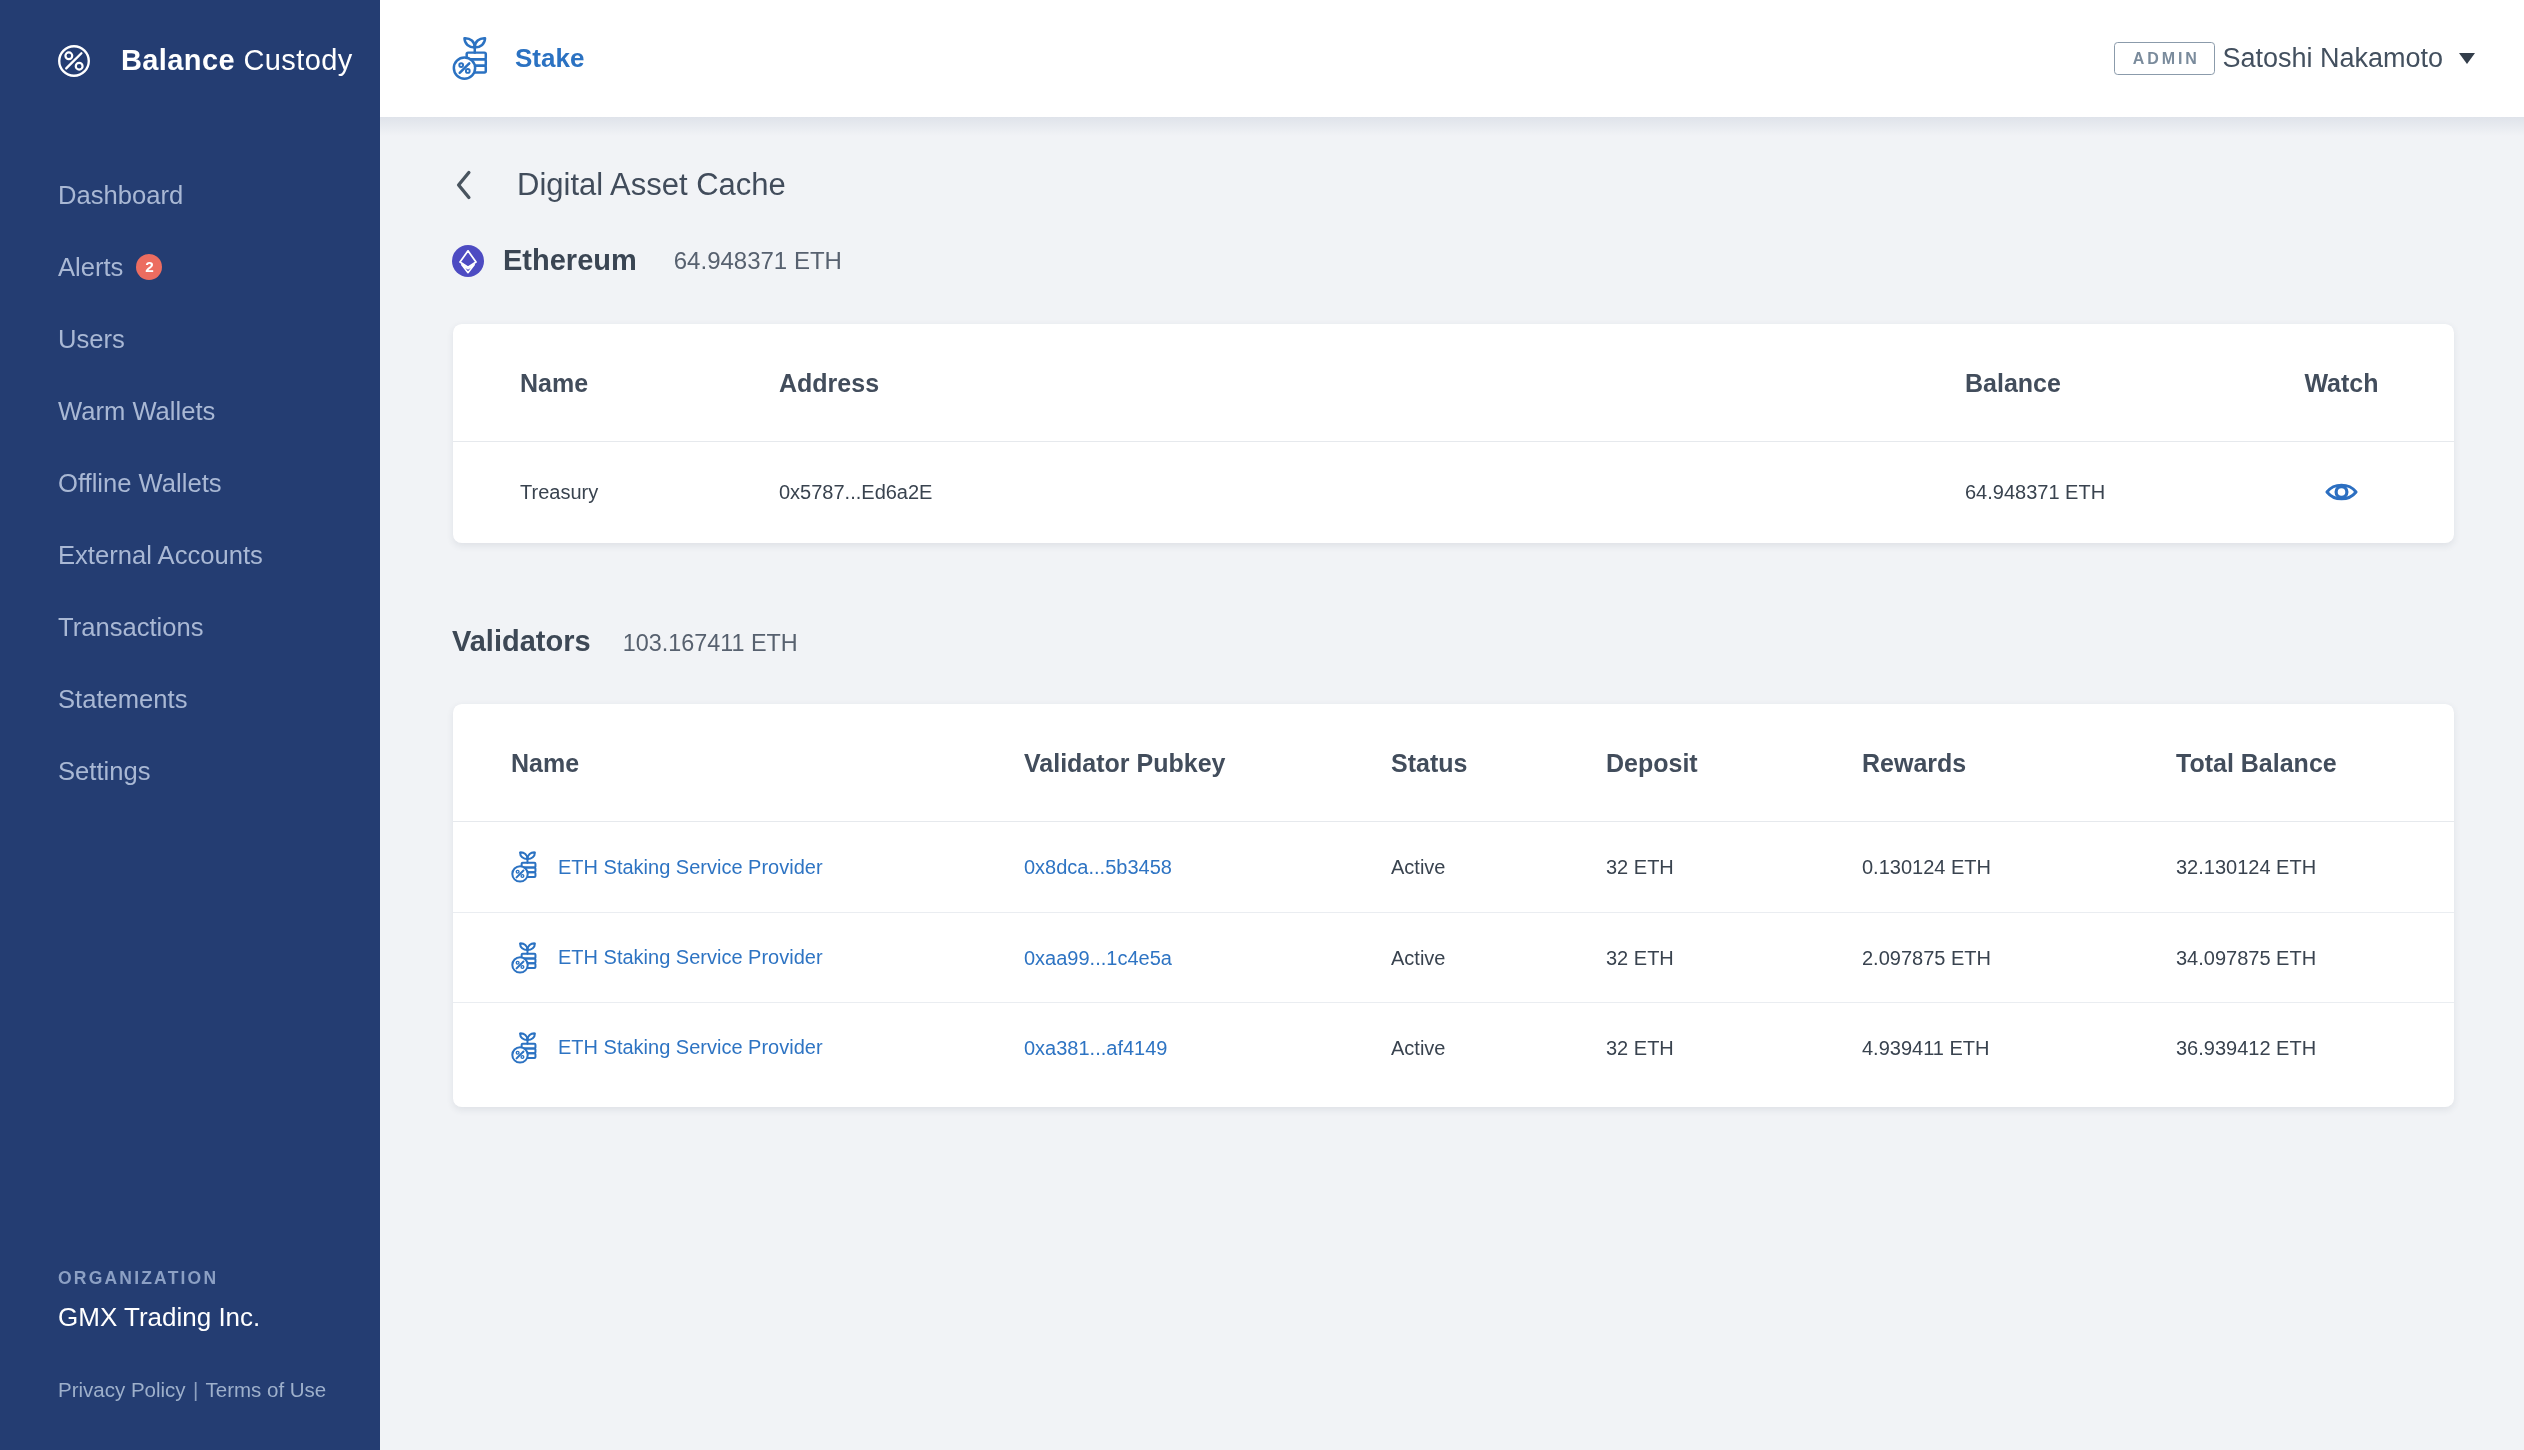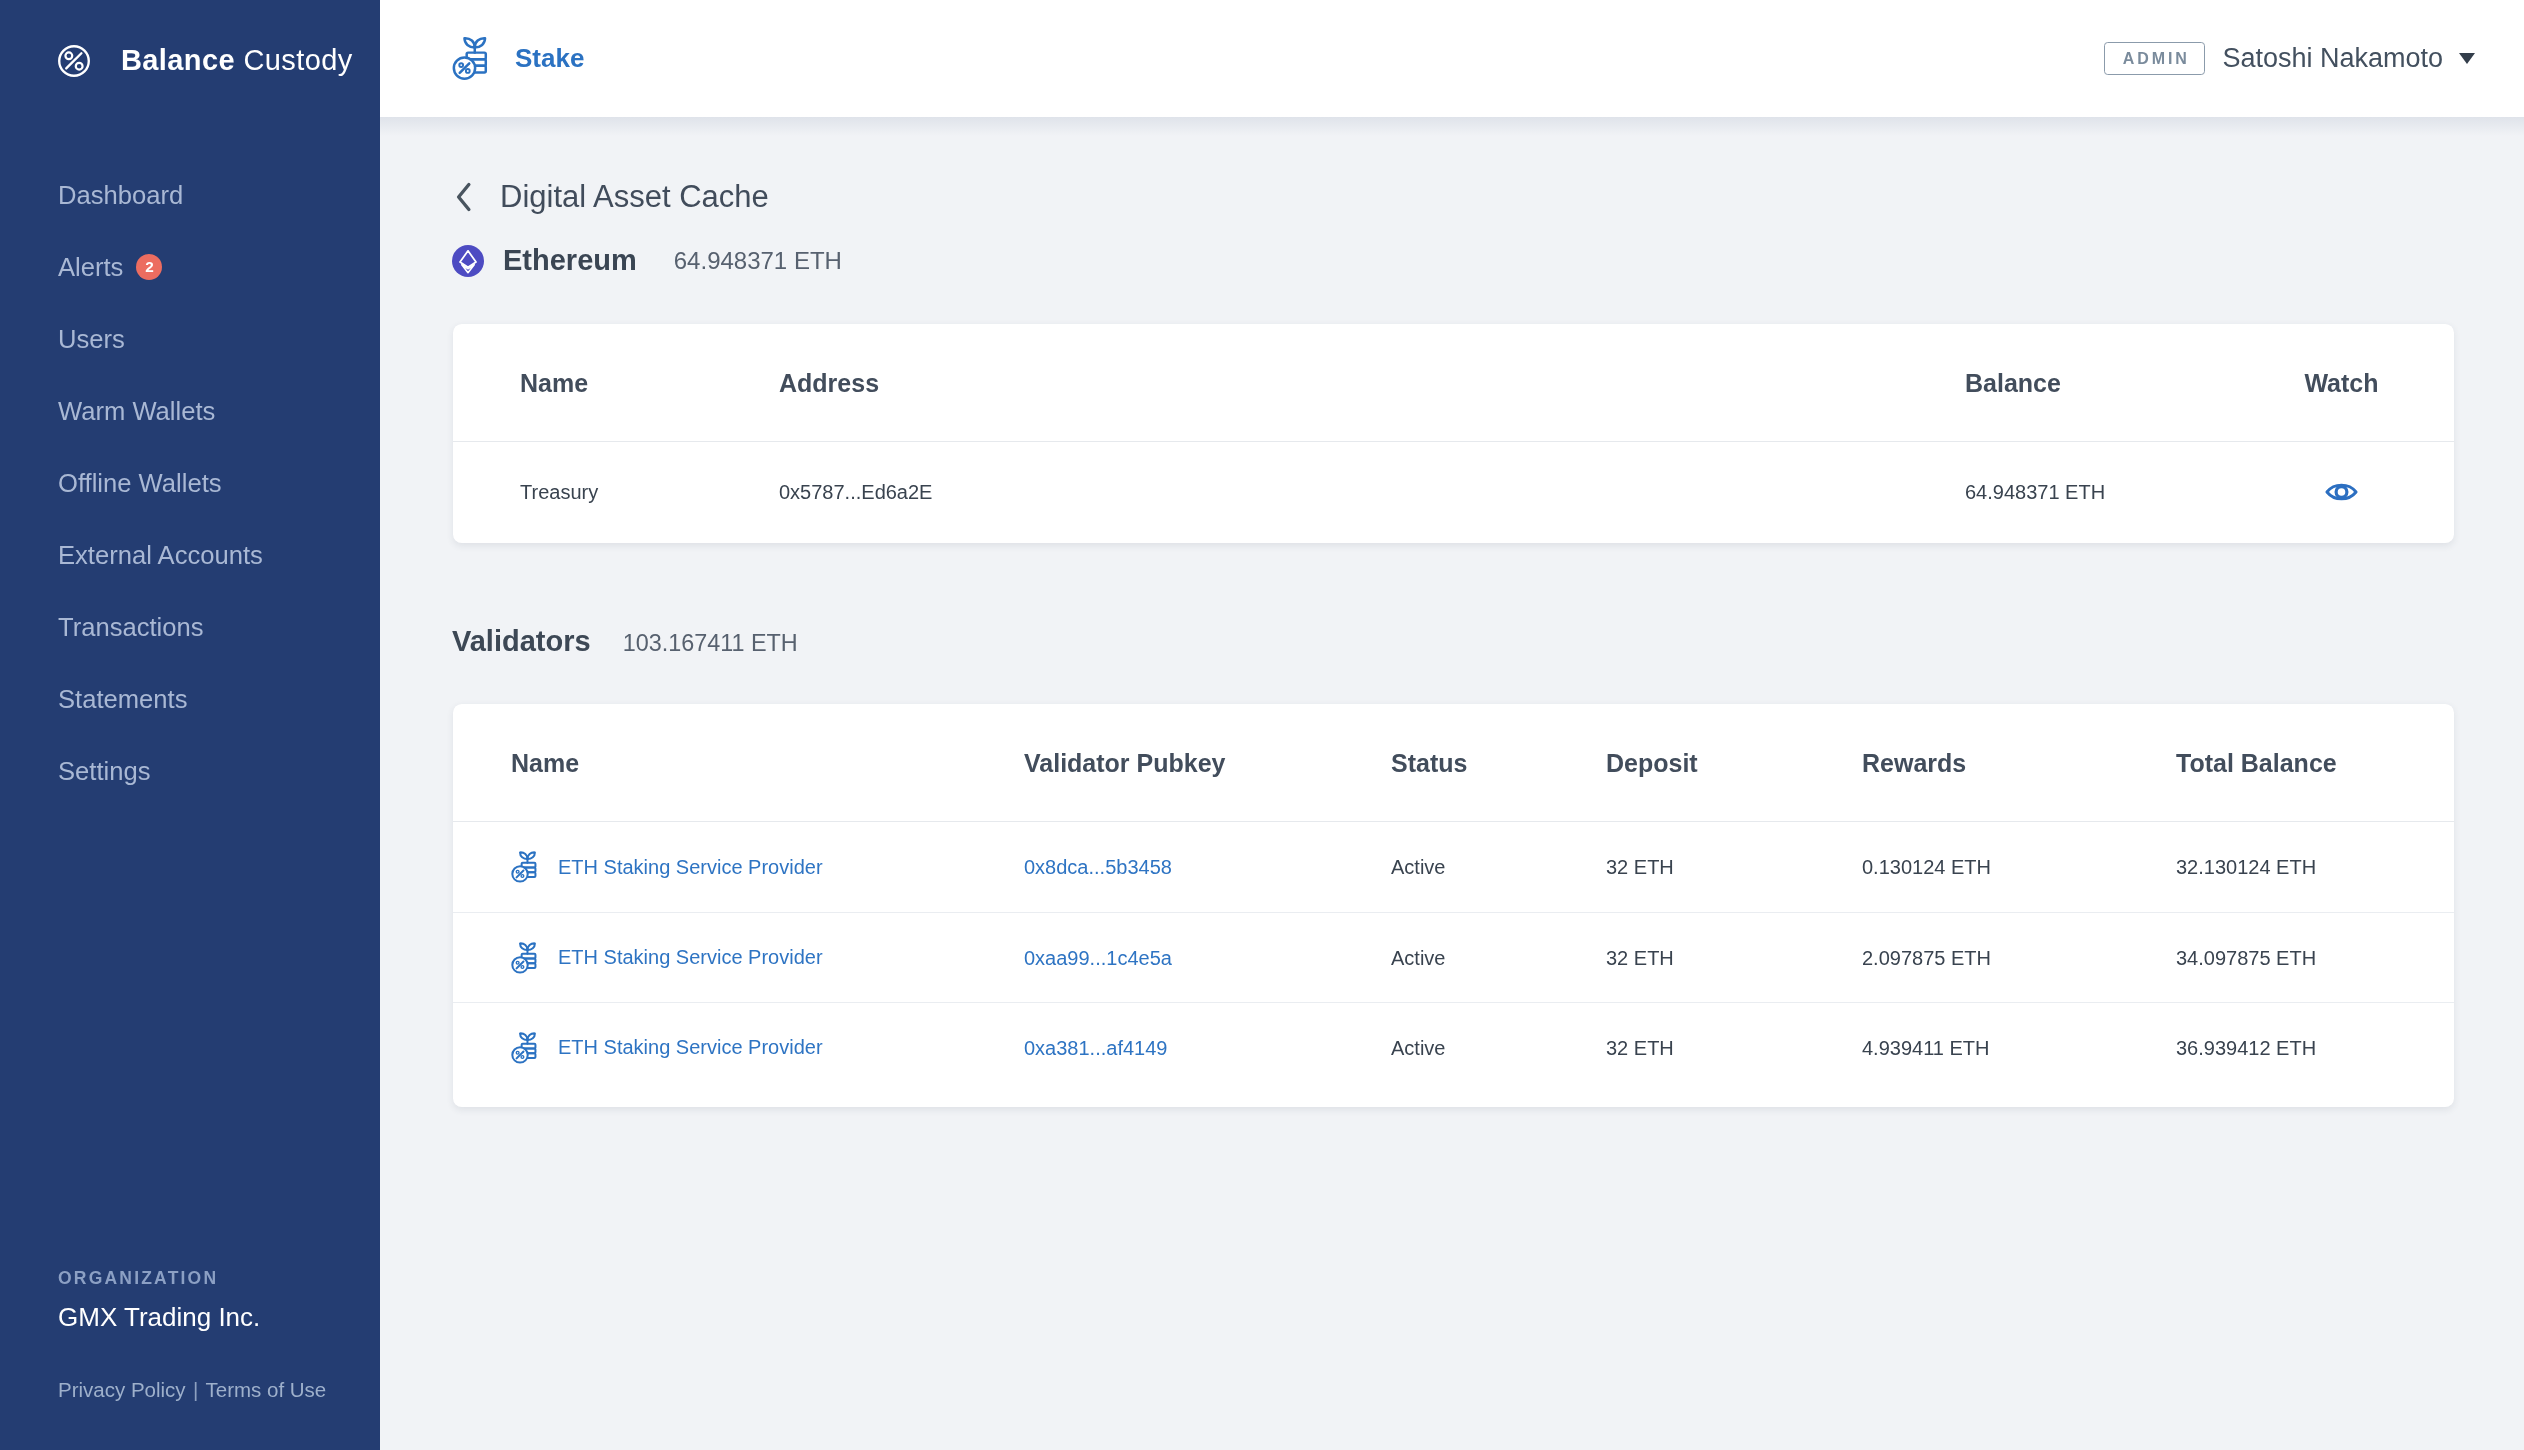--- a/index.html
+++ b/index.html
@@ -24,36 +24,36 @@
   .side-foot { position:absolute; left:58px; top:1378px; font-size:20.5px; color:#9EB0CB; }
   .side-foot a { color:#9EB0CB; text-decoration:none; }
   .side-foot .sep { margin:0 7.3px; color:#8DA0C0; }
 
   
   .topbar { position:absolute; left:380px; top:0; width:2145px; height:117px;
             background:#FFFFFF; display:flex; align-items:center;
             padding:0 50px 0 72px; }
   .stake-btn { display:flex; align-items:center; gap:16px; cursor:pointer;
                color:#2B72C2; font-size:26px; font-weight:600; }
-  .topbar-right { margin-left:auto; display:flex; align-items:center; gap:17px; }
+  .topbar-right { margin-left:auto; display:flex; align-items:center; gap:7px; }
   .admin-badge { border:1.5px solid #8B9BAB; border-radius:3.7px; color:#7A8B9C;
                  font-size:16px; font-weight:600; letter-spacing:2.9px;
                  padding:6.6px 14.6px 5.8px 17.5px; }
   .user-menu { display:flex; align-items:center; gap:16px; cursor:pointer; }
   .user-name { font-size:27px; color:#43505F; }
   .caret-down { width:0; height:0; border-left:8.8px solid transparent;
                 border-right:8.8px solid transparent; border-top:11px solid #333E4B; }
 
   
   .main { position:absolute; left:380px; top:117px; width:2145px; height:1334px;
           background:#F1F3F6; }
   .main::before { content:''; position:absolute; left:0; top:0; right:0; height:19px;
                   background:linear-gradient(#DFE3EA, rgba(241,243,246,0)); }
   .page-head { position:absolute; left:72px; top:45px; height:45px;
-               display:flex; align-items:center; gap:26px;margin-top:12px; }
+               display:flex; align-items:center; gap:43px; }
   .back-btn { display:flex; align-items:center; cursor:pointer; }
   .page-title { font-size:31px; font-weight:500; color:#414C5B; }
 
   .asset-row { position:absolute; left:72px; top:127px; display:flex; align-items:center; }
   .eth-badge { width:32px; height:32px; }
   .asset-name { margin-left:19px; font-size:29px; font-weight:700; color:#3A4553; }
   .asset-balance { margin-left:37px; font-size:24px; color:#57616F; }
 
   .card { position:absolute; background:#FFFFFF; border-radius:8.8px;
           box-shadow:0 2.2px 7.3px rgba(42,56,76,.09); }

